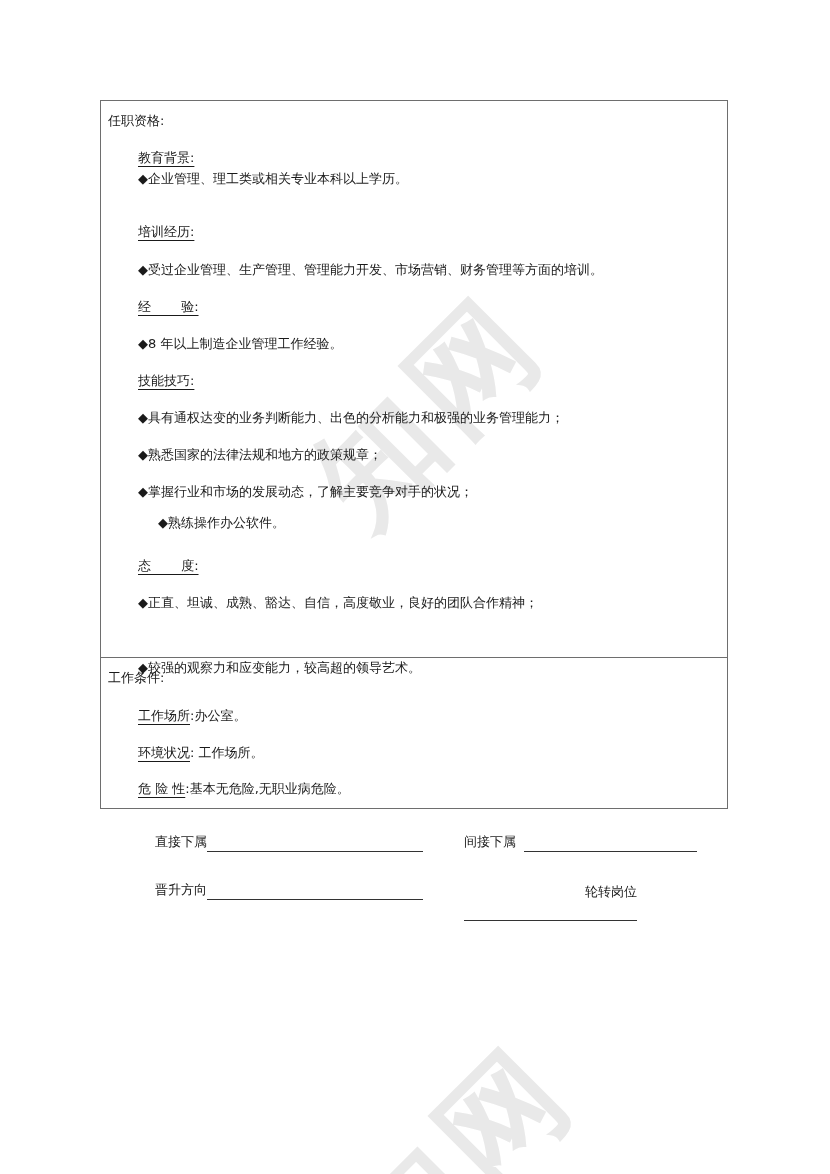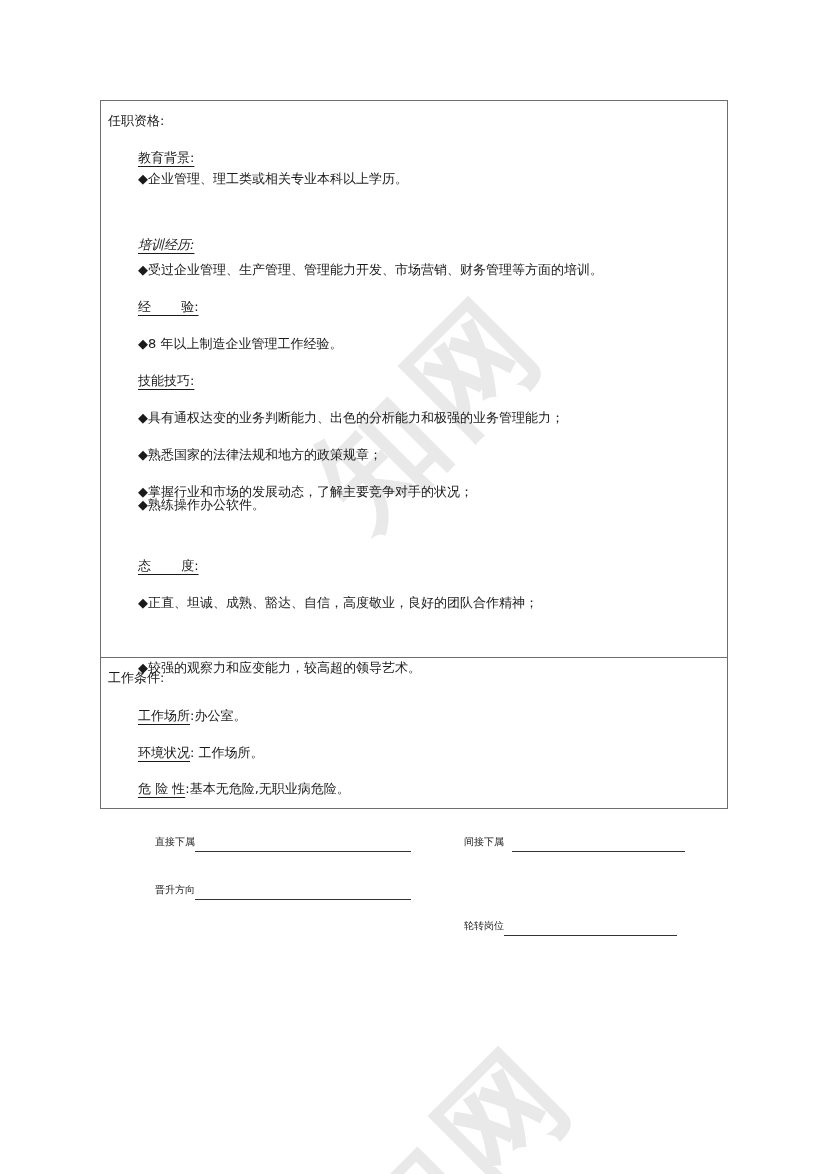--- a/index.html
+++ b/index.html
@@ -63,21 +63,21 @@
     .sec-title { left: 7px; }
     .indent { left: 37px; }
     .ul {
       text-decoration: underline;
       text-underline-offset: 4px;
       text-decoration-thickness: 1px;
     }
     .footer {
       position: absolute;
       z-index: 1;
-      font-size: 10px;
+      font-size: 13px;
       line-height: 20px;
       display: flex;
       align-items: flex-end;
     }
     .footer .blank {
       display: inline-block;
       border-bottom: 1px solid #333;
       height: 18px;
     }
   </style>
@@ -90,31 +90,31 @@
   <div class="watermark wm2">知网</div>
 
   <div class="box">
 
     <div class="section quals">
       <div class="row sec-title" style="top:10px;">任职资格:</div>
 
       <div class="row indent ul" style="top:47px;">教育背景:</div>
       <div class="row indent" style="top:68px;">◆企业管理、理工类或相关专业本科以上学历。</div>
 
-      <div class="row indent ul" style="top:134px;font-style:italic;">培训经历:</div>
+      <div class="row indent ul" style="top:121px;">培训经历:</div>
       <div class="row indent" style="top:159px;">◆受过企业管理、生产管理、管理能力开发、市场营销、财务管理等方面的培训。</div>
 
       <div class="row indent ul" style="top:196px;">经　　 验:</div>
       <div class="row indent" style="top:233px;">◆8 年以上制造企业管理工作经验。</div>
 
       <div class="row indent ul" style="top:270px;">技能技巧:</div>
       <div class="row indent" style="top:344px;">◆熟悉国家的法律法规和地方的政策规章；</div>
       <div class="row indent" style="top:307px;">◆具有通权达变的业务判断能力、出色的分析能力和极强的业务管理能力；</div>
       <div class="row indent" style="top:381px;">◆掌握行业和市场的发展动态，了解主要竞争对手的状况；</div>
-      <div class="row indent" style="top:394px;">◆熟练操作办公软件。</div>
+      <div class="row indent" style="top:412px;margin-left:20px;">◆熟练操作办公软件。</div>
 
       <div class="row indent ul" style="top:455px;">态　　 度:</div>
       <div class="row indent" style="top:492px;">◆正直、坦诚、成熟、豁达、自信，高度敬业，良好的团队合作精神；</div>
       <div class="row indent" style="top:557px;">◆较强的观察力和应变能力，较高超的领导艺术。</div>
     </div>
 
     <div class="section conds">
       <div class="row sec-title" style="top:10px;">工作条件:</div>
 
       <div class="row indent" style="top:48px;">
@@ -134,18 +134,18 @@
     <span class="blank" style="width:216px;"></span>
   </div>
   <div class="footer" style="left:464px; top:832px;gap:8px;">
     <span>间接下属</span>
     <span class="blank" style="width:173px;"></span>
   </div>
   <div class="footer" style="left:155px; top:880px;">
     <span>晋升方向</span>
     <span class="blank" style="width:216px;"></span>
   </div>
-  <div class="footer" style="left:464px; top:916px;">
+  <div class="footer" style="left:464px; top:882px;flex-direction:column;">
     <span>轮转岗位</span>
     <span class="blank" style="width:173px;"></span>
   </div>
 
 </div>
 
 </body></html>

